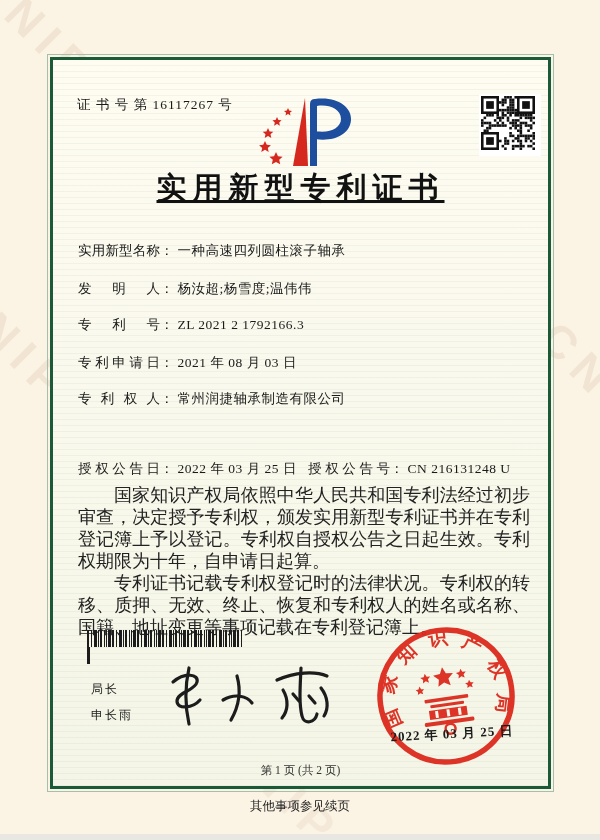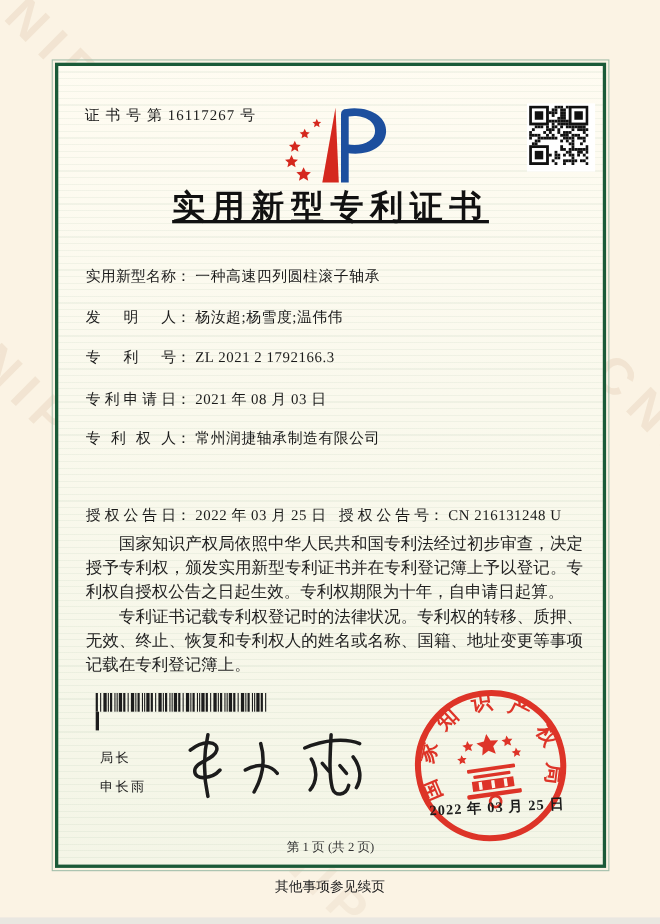--- a/index.html
+++ b/index.html
@@ -32,21 +32,21 @@
     font-size:30px; font-weight:bold; letter-spacing:6px; color:#111;text-decoration:underline;
   }
   .row{position:absolute; left:25px; width:450px; font-size:13.5px; white-space:nowrap;}
   .flabel{display:inline-block; width:82px; text-align:justify; text-align-last:justify; vertical-align:bottom;}
   .fcolon{display:inline-block; margin-right:4px;}
   .fval{letter-spacing:0.5px;}
   .half{position:absolute; top:0; white-space:nowrap;}
   .half.right{left:230px;}
   .bodytext{
     position:absolute; left:25px; top:424px; width:452px;
-    font-size:15px; line-height:22px; text-align:justify; color:#222;
+    font-size:18px; line-height:22px; text-align:justify; color:#222;
   }
   .bodytext p{margin:0; text-indent:2em;}
   .barcode{position:absolute; left:34px; top:570px; width:158px; height:17px; font-size:0;}
   .barcode i{display:inline-block; height:17px; background:#1c1c1c;}
   .officer{position:absolute; left:38px; top:616px; font-size:12px; letter-spacing:2px; line-height:26px;}
   .sig{position:absolute; left:100px; top:596px; z-index:4;}
   .seal{position:absolute; left:320px; top:563px; width:146px; height:146px; transform:rotate(-8deg); opacity:0.92; z-index:3;}
   .seal-date{
     position:absolute; left:324px; top:665px; width:150px; text-align:center;
     font-size:13px; letter-spacing:1px; color:#1b1b1b; transform:rotate(-3deg); z-index:5; font-weight:bold;

